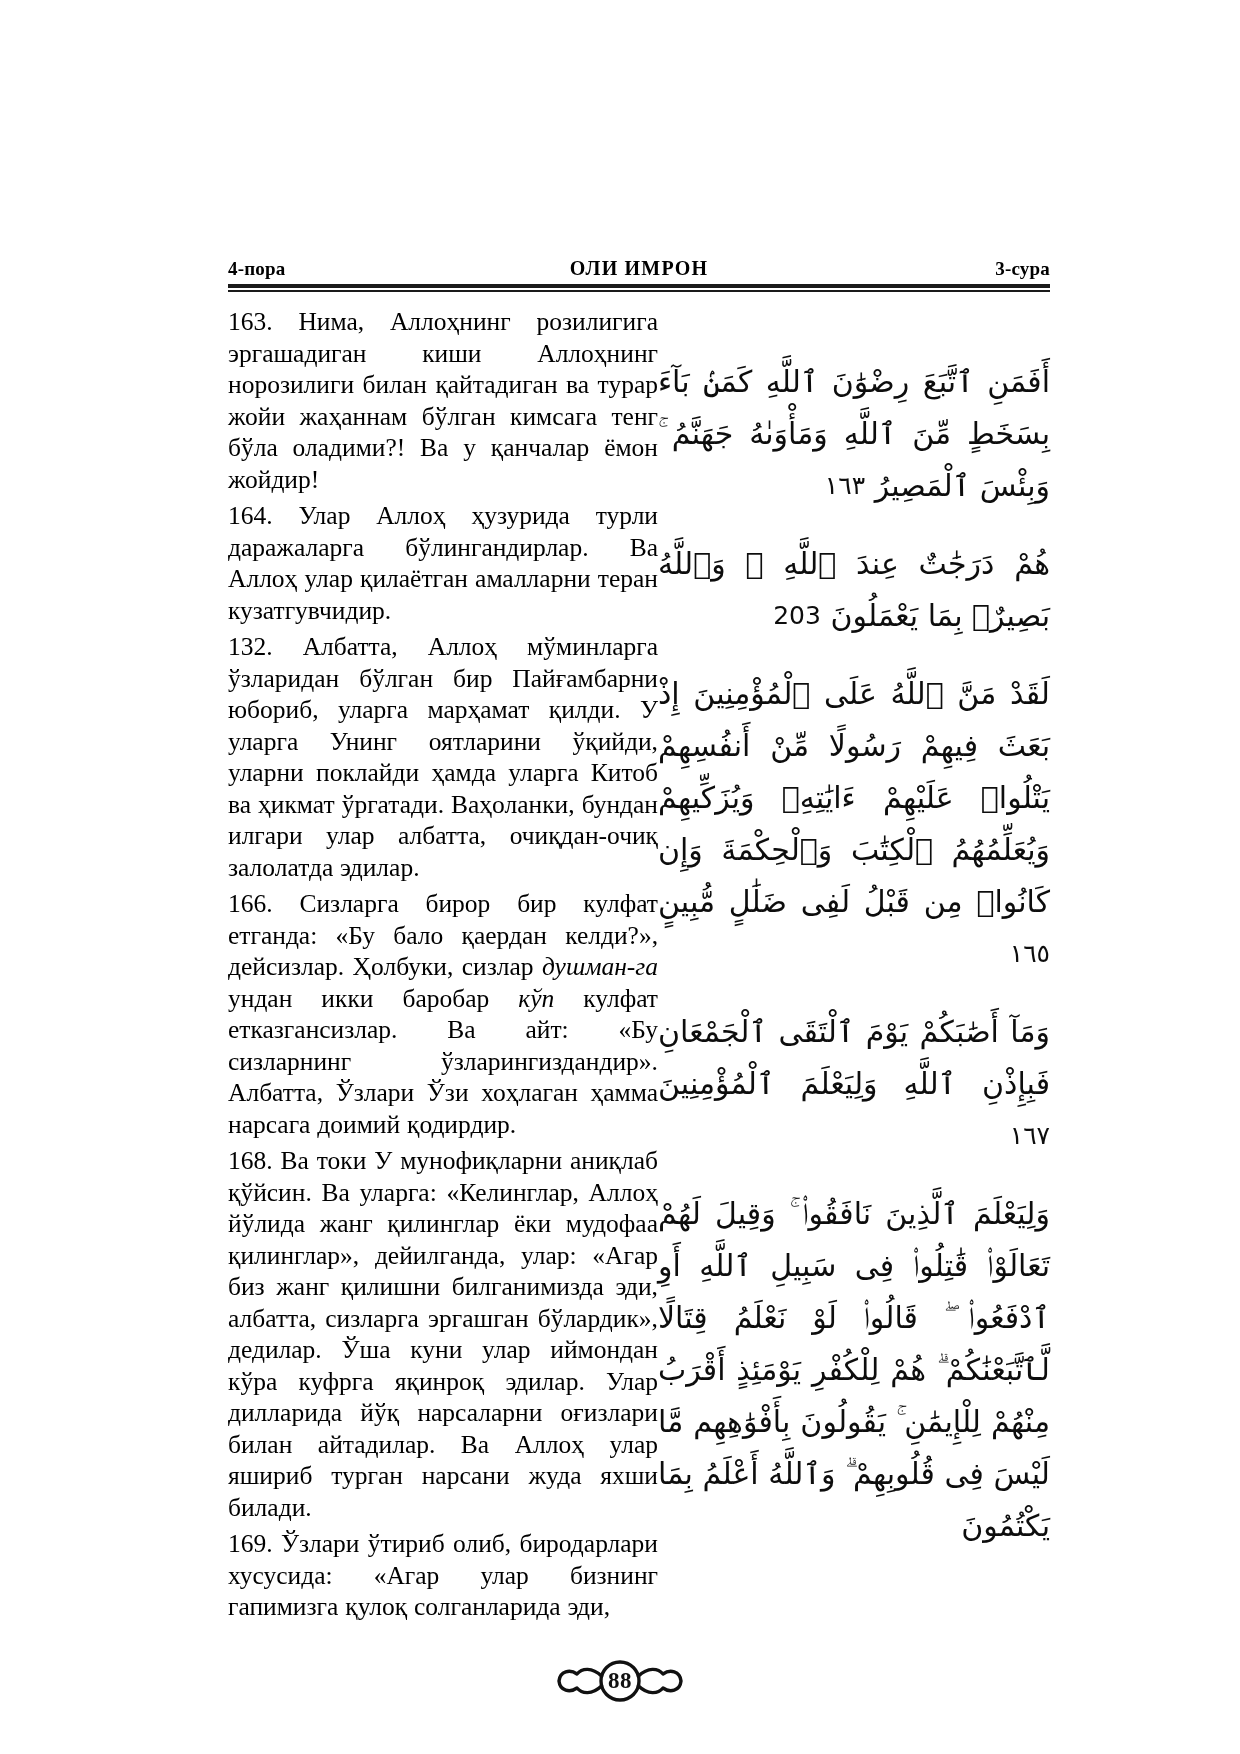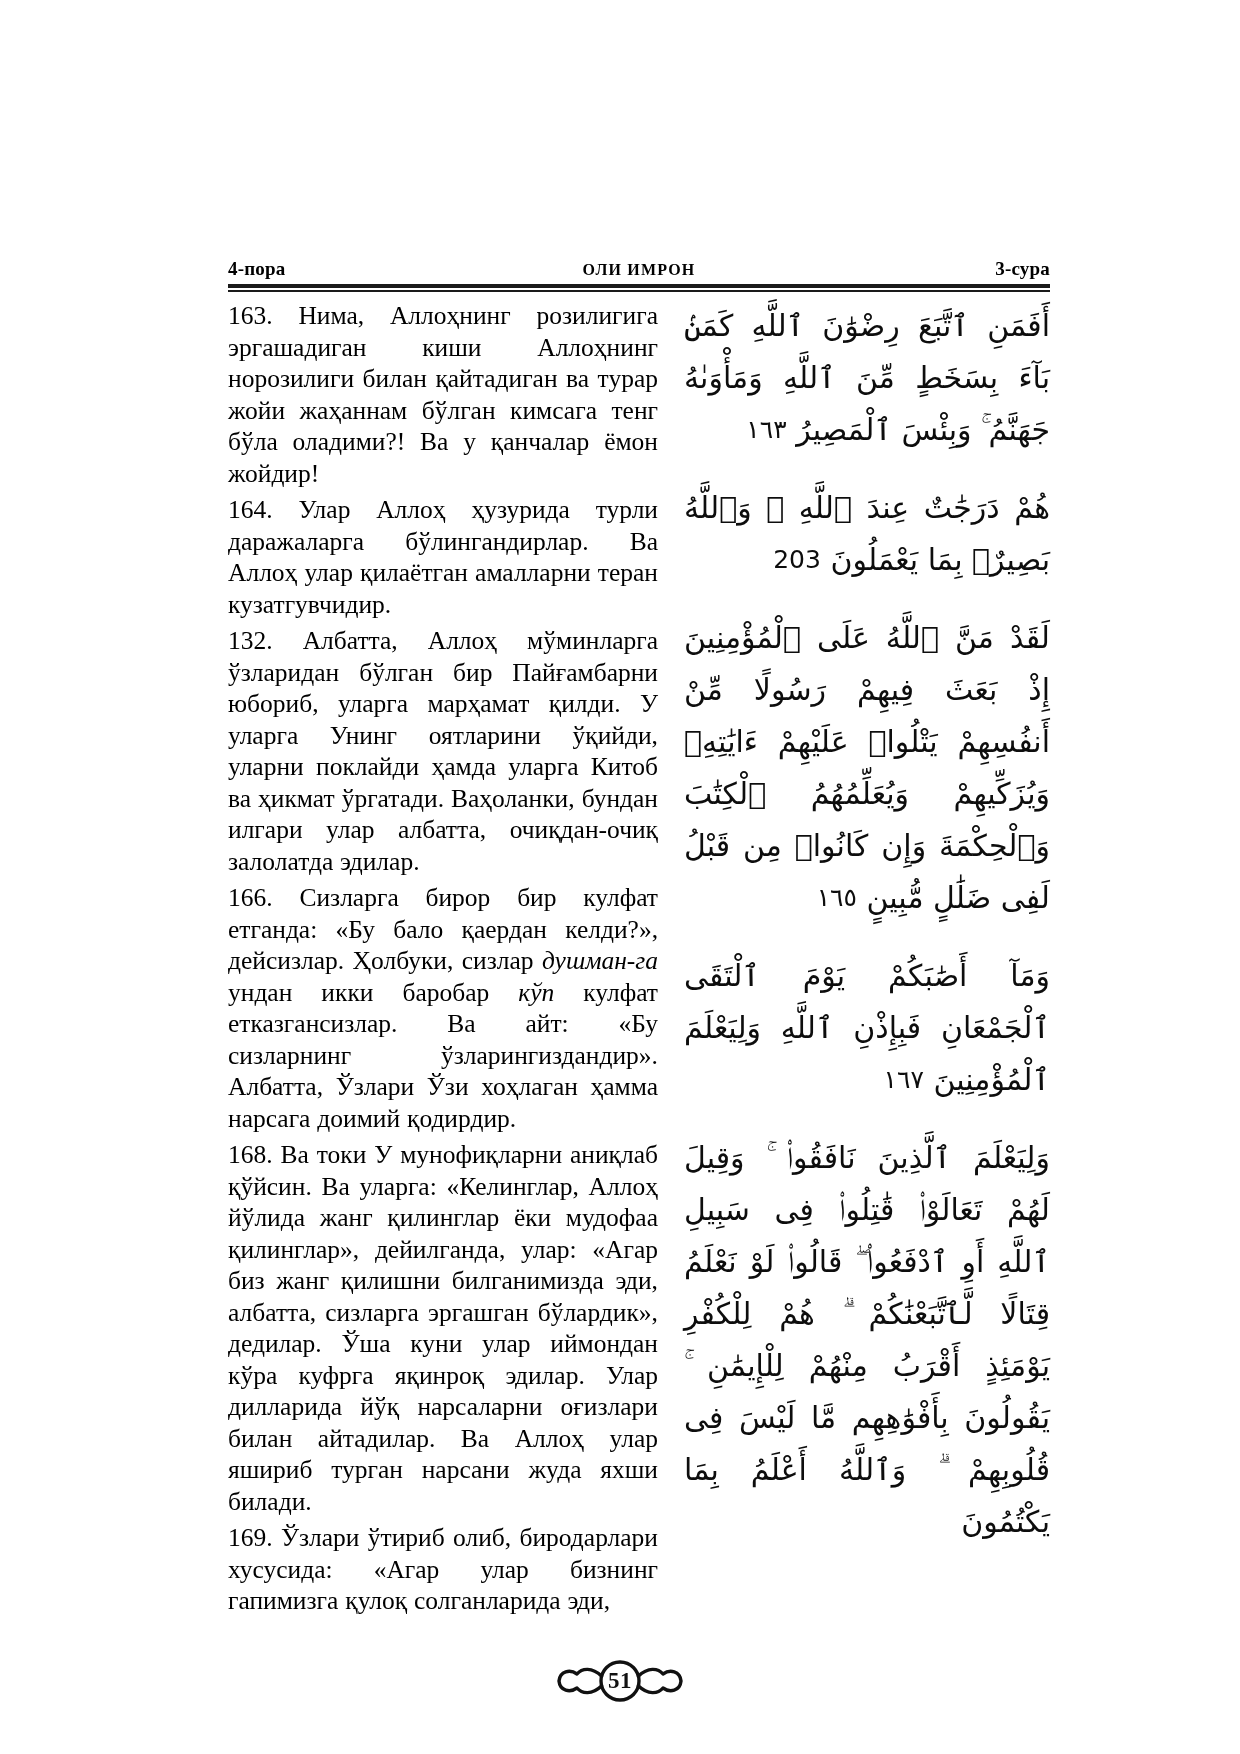--- a/index.html
+++ b/index.html
@@ -32,21 +32,21 @@
     font-weight: bold;
     font-size: 19px;
     letter-spacing: 0.2px;
     line-height: 1;
   }
   .runhead .center {
     position: absolute;
     left: 0;
     right: 0;
     text-align: center;
-    font-size: 16px;
+    font-size: 20px;
     letter-spacing: 1.2px;
   }
   .runhead .left  { position: relative; z-index: 2; }
   .runhead .right { position: relative; z-index: 2; }
 
   
   .rule-wrap {
     position: absolute;
     left: 228px;
     right: 190px;
@@ -66,21 +66,21 @@
   }
 
   
   .columns {
     position: absolute;
     left: 228px;
     right: 190px;
     top: 300px;
     bottom: 120px;
     display: flex;
-    gap: 26px;
+    align-items: center;
   }
   .col-uz {
     width: 430px;
     flex: 0 0 430px;
   }
   .col-ar {
     flex: 1 1 auto;
     direction: rtl;
   }
 
@@ -217,16 +217,16 @@
   </div>
 
   <div class="folio">
     <svg class="folio-svg" width="180" height="54" viewBox="0 0 180 54">
       <g fill="none" stroke="#111111" stroke-width="3.4" stroke-linejoin="round" stroke-linecap="round">
         <circle cx="90" cy="27" r="19"></circle>
         <path d="M71.5 22 C62 13, 52 14, 47 20 C40 15, 30 17, 29 27 C30 37, 40 39, 47 34 C52 40, 62 41, 71.5 32"></path>
         <path d="M108.5 22 C118 13, 128 14, 133 20 C140 15, 150 17, 151 27 C150 37, 140 39, 133 34 C128 40, 118 41, 108.5 32"></path>
       </g>
     </svg>
-    <span class="folio-num">51</span>
+    <span class="folio-num">88</span>
   </div>
 
 </div>
 
 </body></html>

